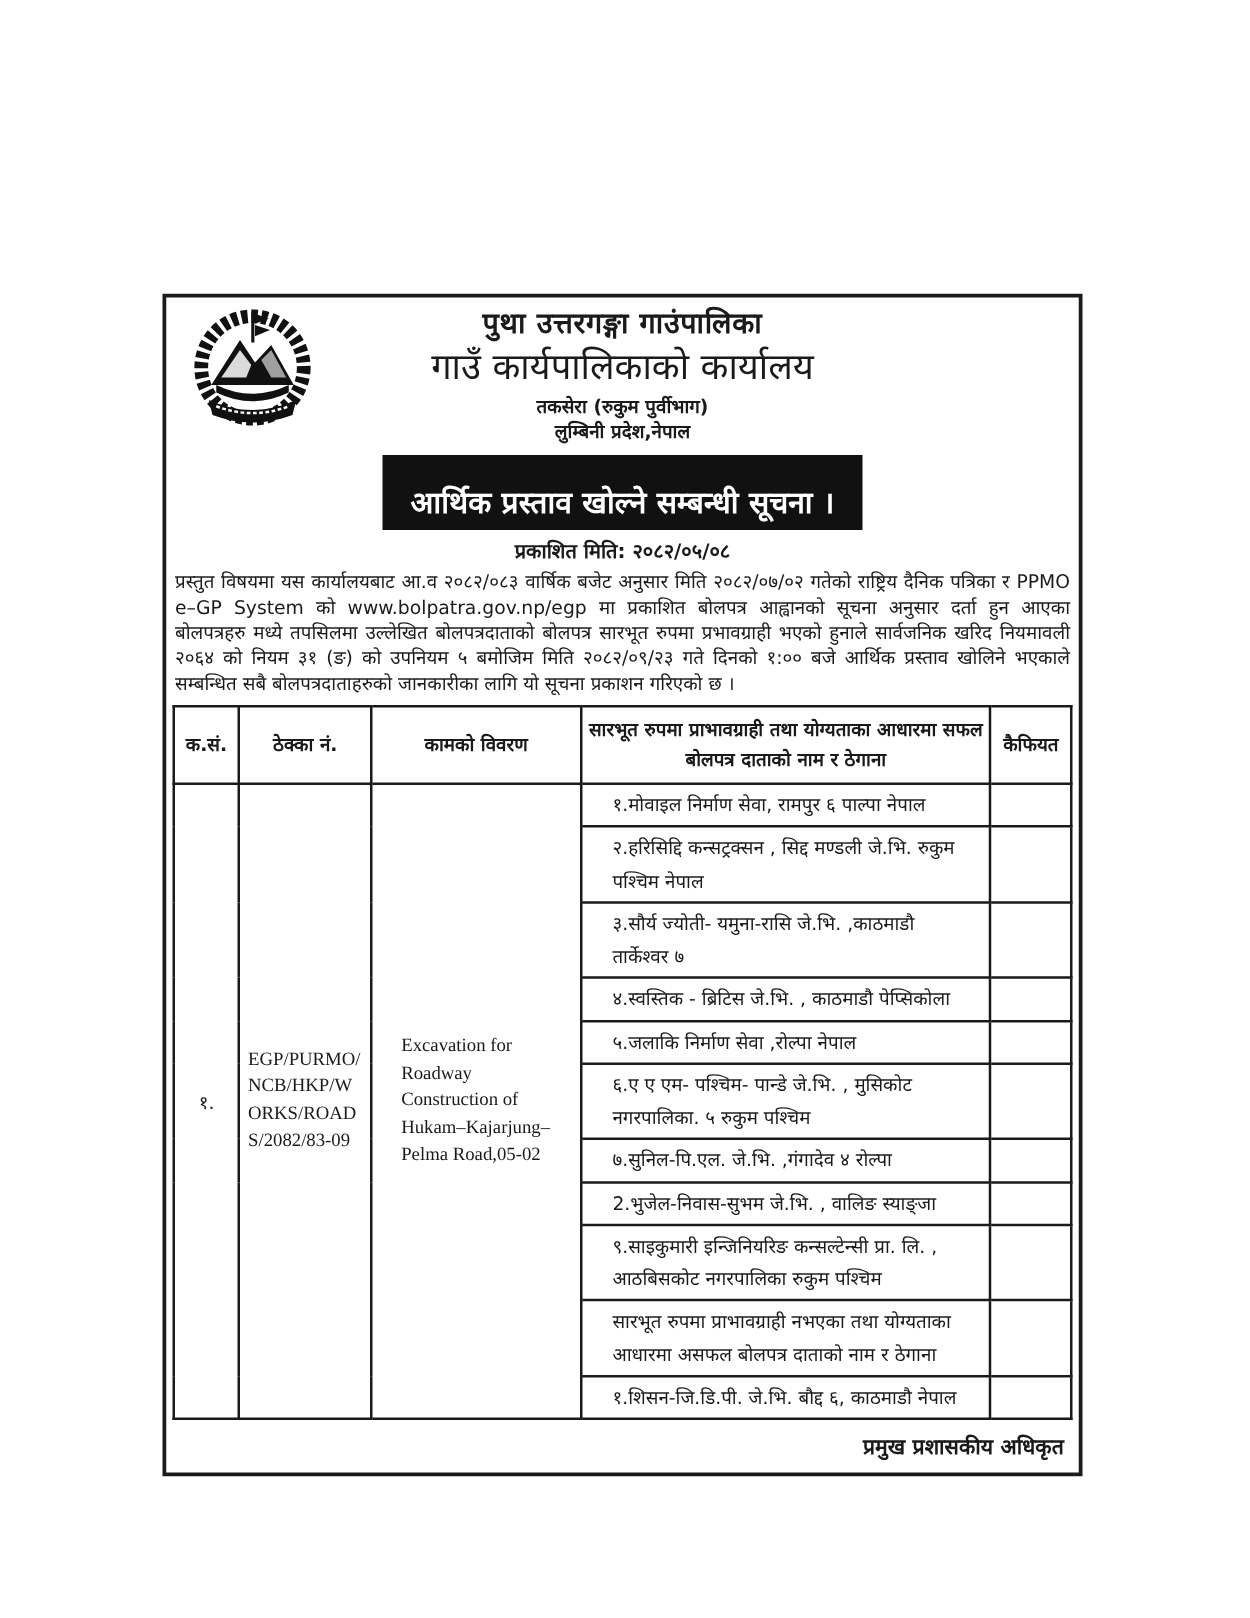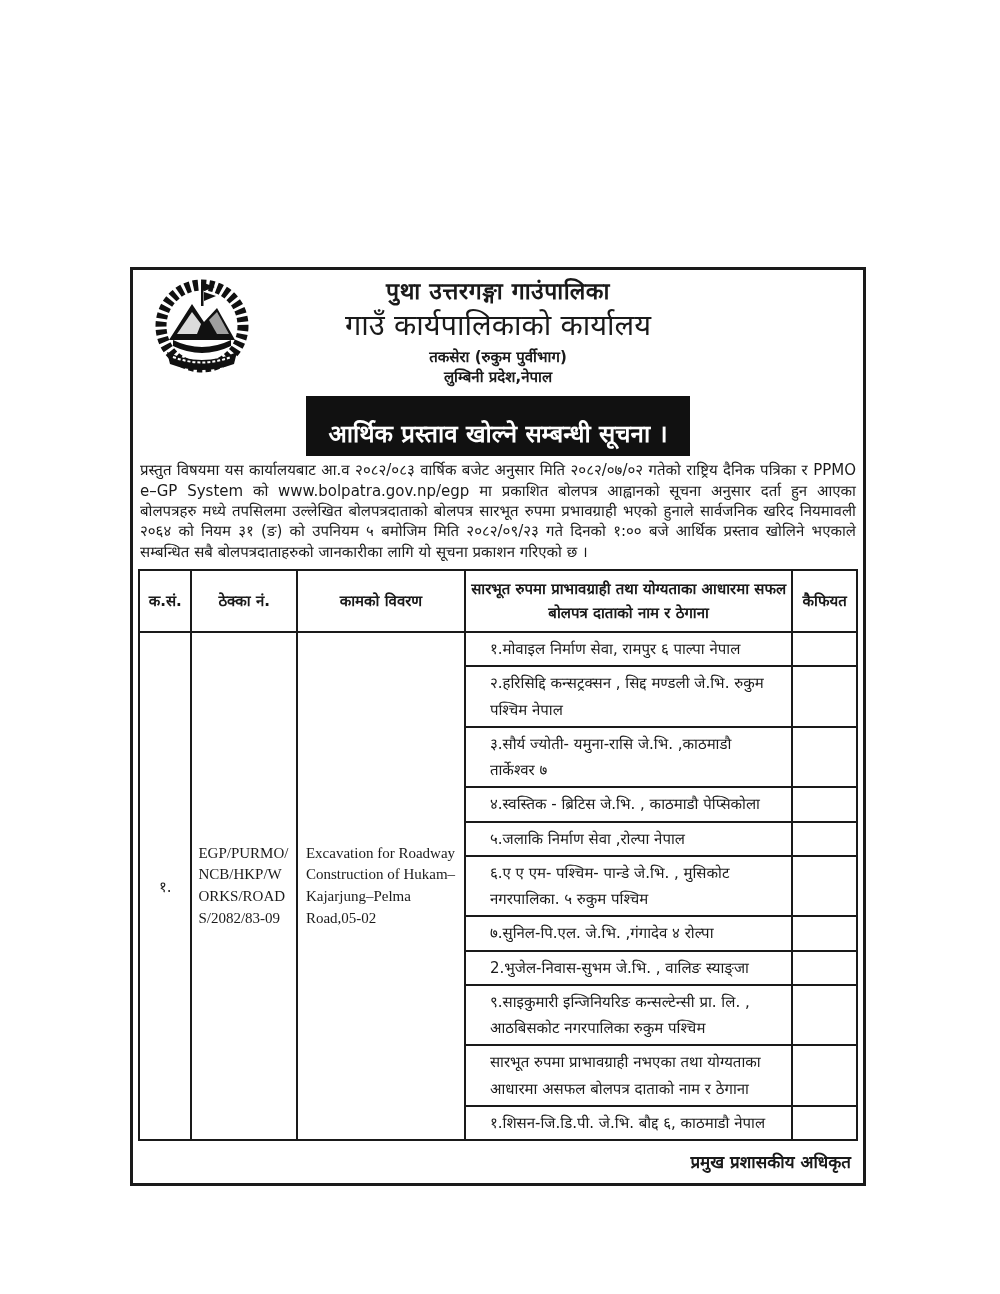--- a/index.html
+++ b/index.html
@@ -4,21 +4,21 @@
 <style>
   html,body{margin:0;padding:0;background:#ffffff;}
   .page{
     position:relative;
     width:1000px;height:1294px;
     background:#ffffff;
     font-family:"DejaVu Sans","Liberation Sans",sans-serif;
     color:#1a1a1a;
   }
   .doc{
-    position:absolute;left:130px;top:267px;width:736px;
+    position:absolute;left:130px;top:235px;width:736px;
     border:3px solid #1a1a1a;
     background:#ffffff;
     box-sizing:border-box;
   }
   .doc-header{position:relative;padding-top:8px;}
   .emblem{
     position:absolute;left:14px;top:4px;width:110px;height:104px;
   }
   .head-stack{text-align:center;line-height:1.15;}
   .org-top{font-size:23px;font-weight:bold;letter-spacing:.5px;}
@@ -62,21 +62,21 @@
   }
   td.serial-cell{text-align:center;font-size:16px;}
   td.contract-cell{
     font-family:"Liberation Serif","DejaVu Serif",serif;
     font-size:18px;line-height:1.45;
     padding:16px 6px;word-break:break-all;text-align:left;
   }
   td.work-cell{
     font-family:"Liberation Serif","DejaVu Serif",serif;
     font-size:18px;line-height:1.45;
-    padding:4px 8px;text-align:left;
+    padding:4px 23px;text-align:left;
   }
   td.bidder-cell{
     text-align:left;padding:3px 24px;line-height:1.75;
   }
   td.remark-cell{background:#ffffff;}
   .signature{
     text-align:right;font-size:17px;font-weight:bold;
     padding:9px 12px 10px 12px;
   }
 </style>
@@ -105,20 +105,21 @@
       </div>
       <div class="head-stack">
         <div class="org-top">पुथा उत्तरगङ्गा गाउंपालिका</div>
         <div class="office">गाउँ कार्यपालिकाको कार्यालय</div>
         <div class="addr1">तकसेरा (रुकुम पुर्वीभाग)</div>
         <div class="addr2">लुम्बिनी प्रदेश,नेपाल</div>
       </div>
       <div class="title-bar-wrap">
         <div class="title-bar">आर्थिक प्रस्ताव खोल्ने सम्बन्धी सूचना ।</div>
       </div>
+      <div class="pub-date">प्रकाशित मिति: २०८२/०५/०८</div>
     </div>
 
     <div class="body-para">प्रस्तुत विषयमा यस कार्यालयबाट आ.व २०८२/०८३ वार्षिक बजेट अनुसार  मिति २०८२/०७/०२ गतेको राष्ट्रिय दैनिक पत्रिका र PPMO e–GP System को www.bolpatra.gov.np/egp मा प्रकाशित बोलपत्र आह्वानको सूचना अनुसार दर्ता हुन आएका बोलपत्रहरु मध्ये तपसिलमा उल्लेखित बोलपत्रदाताको बोलपत्र सारभूत रुपमा प्रभावग्राही भएको हुनाले सार्वजनिक खरिद नियमावली २०६४ को नियम ३१ (ङ) को उपनियम ५ बमोजिम मिति २०८२/०९/२३ गते दिनको १:०० बजे आर्थिक प्रस्ताव खोलिने भएकाले सम्बन्धित सबै बोलपत्रदाताहरुको जानकारीका लागि यो सूचना प्रकाशन गरिएको छ ।</div>
 
     <table class="notice">
       <thead>
         <tr>
           <th class="c-sn">क.सं.</th>
           <th class="c-contract">ठेक्का नं.</th>
           <th class="c-work">कामको विवरण</th>

